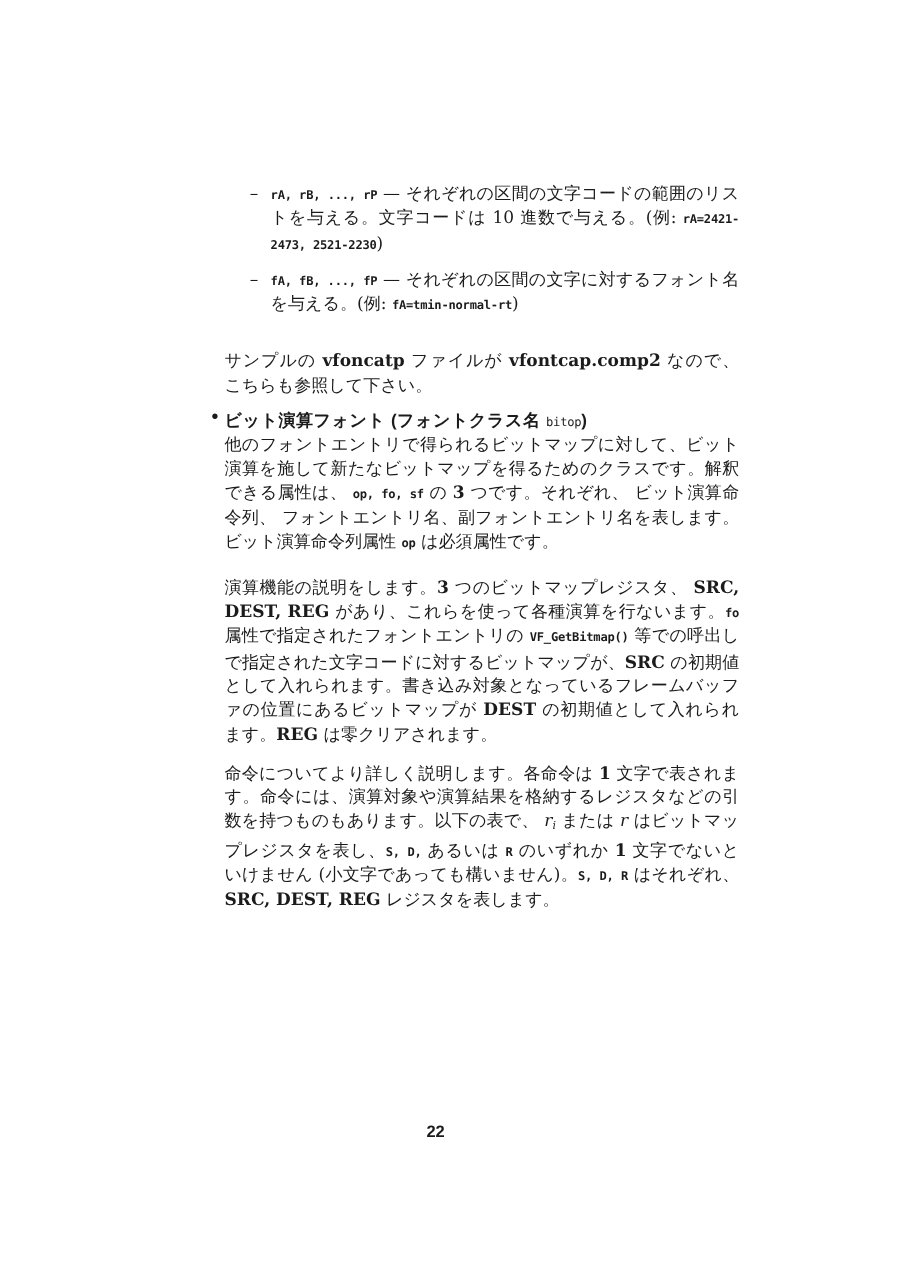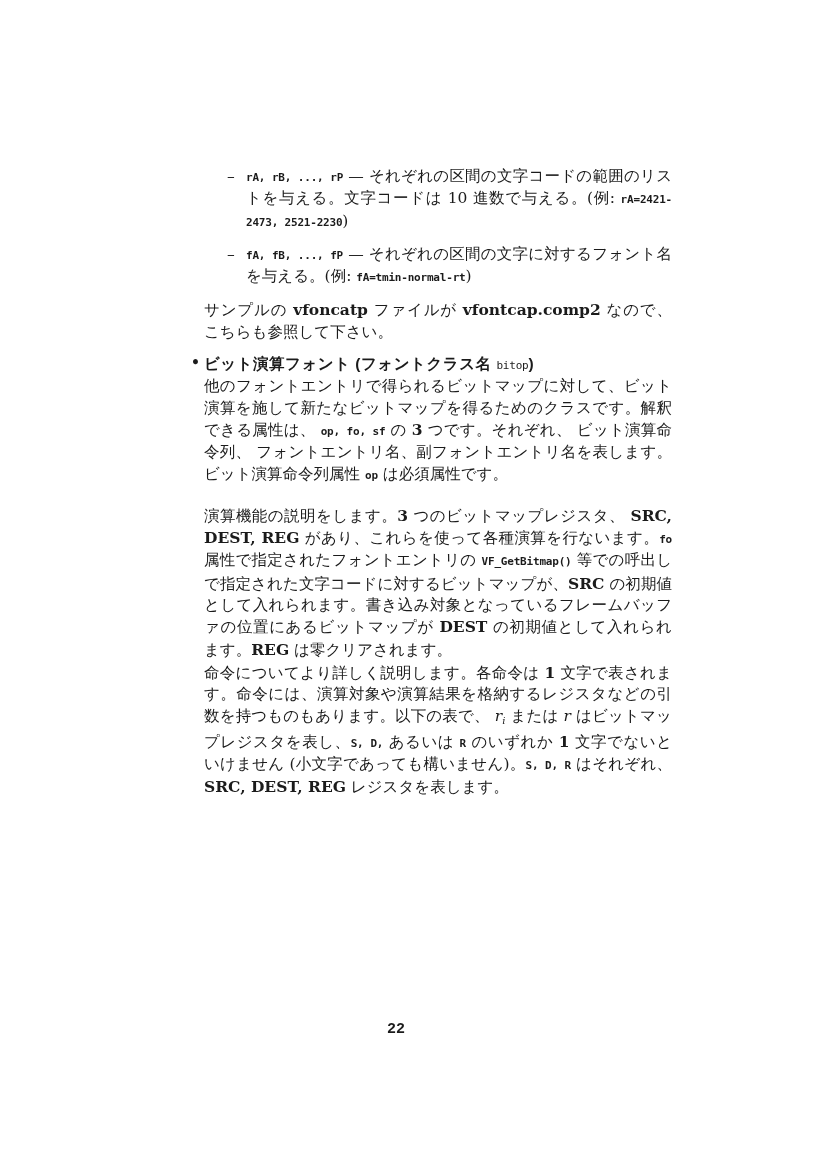--- a/index.html
+++ b/index.html
@@ -23,26 +23,26 @@
   .bullet-marker {
     position:absolute; left:-13px; top:-1px;
     font-size:14px; line-height:21.3px;
   }
 
   
   .item2 { margin-left:42px; position:relative; }
   .item2 .dash-marker { position:absolute; left:-19px; top:0; }
 
   .mt-item { margin-top:11px; }
-  .mt-para { margin-top:11px; }
+  .mt-para { margin-top:29px; }
   .mt-head { margin-top:10px; }
   .mt-p1 { margin-top:0; }
   .mt-p2 { margin-top:19px; }
   .mt-p3 { margin-top:4px; }
-  .mt-p4 { margin-top:1px; }
+  .mt-p4 { margin-top:13px; }
 
   
   .seg-jp { }
   .seg-bf { font-weight:bold; }
   .seg-tt {
     font-family:"DejaVu Sans Mono","Liberation Mono",monospace;
     font-size:11px; font-weight:600; letter-spacing:-0.2px;
   }
   .seg-mi { font-style:italic; }
   .seg-msub {
@@ -54,21 +54,21 @@
   .block-heading { font-weight:bold; }
   .block-heading .seg-jp {
     font-family:Liberation Sans, sans-serif;
     font-weight:700; letter-spacing:0.5px;
   }
   .block-heading .seg-tt { font-weight:400; }
 
   .page-number {
     position:absolute; left:0; top:1021px; width:792px;
     text-align:center; font-size:15px; font-weight:700;
-    font-family:Liberation Mono, monospace;
+    font-family:Liberation Sans, sans-serif;
   }
 </style>
 </head>
 <body>
 
 <div class="page">
   <div class="content">
 
     <div class="block item2">
       <span class="dash-marker">–</span>

